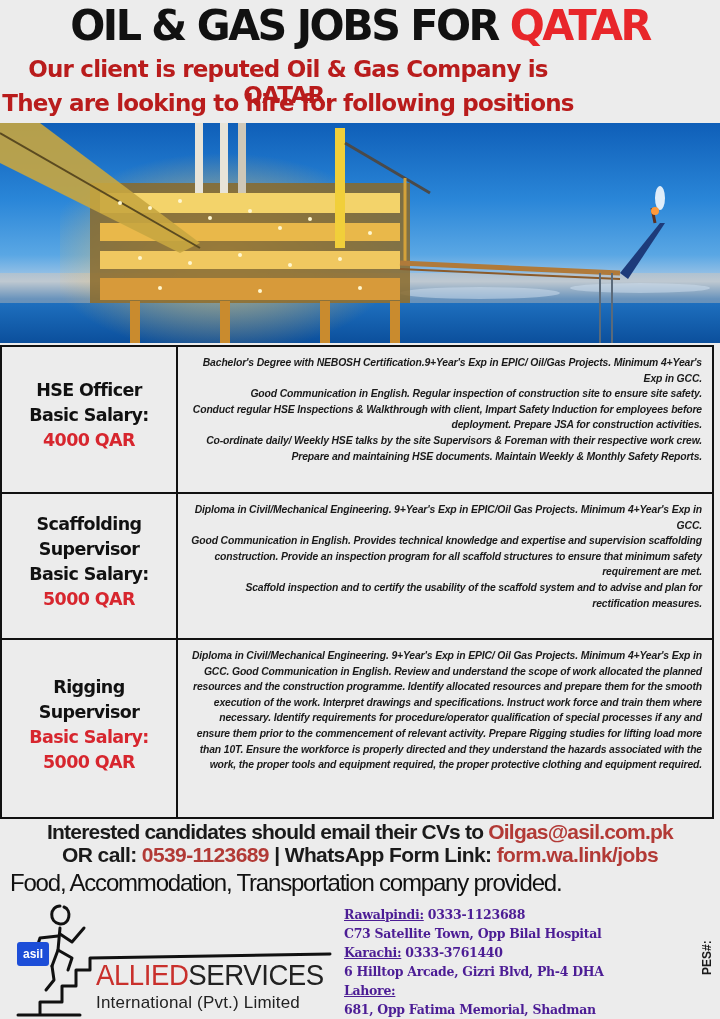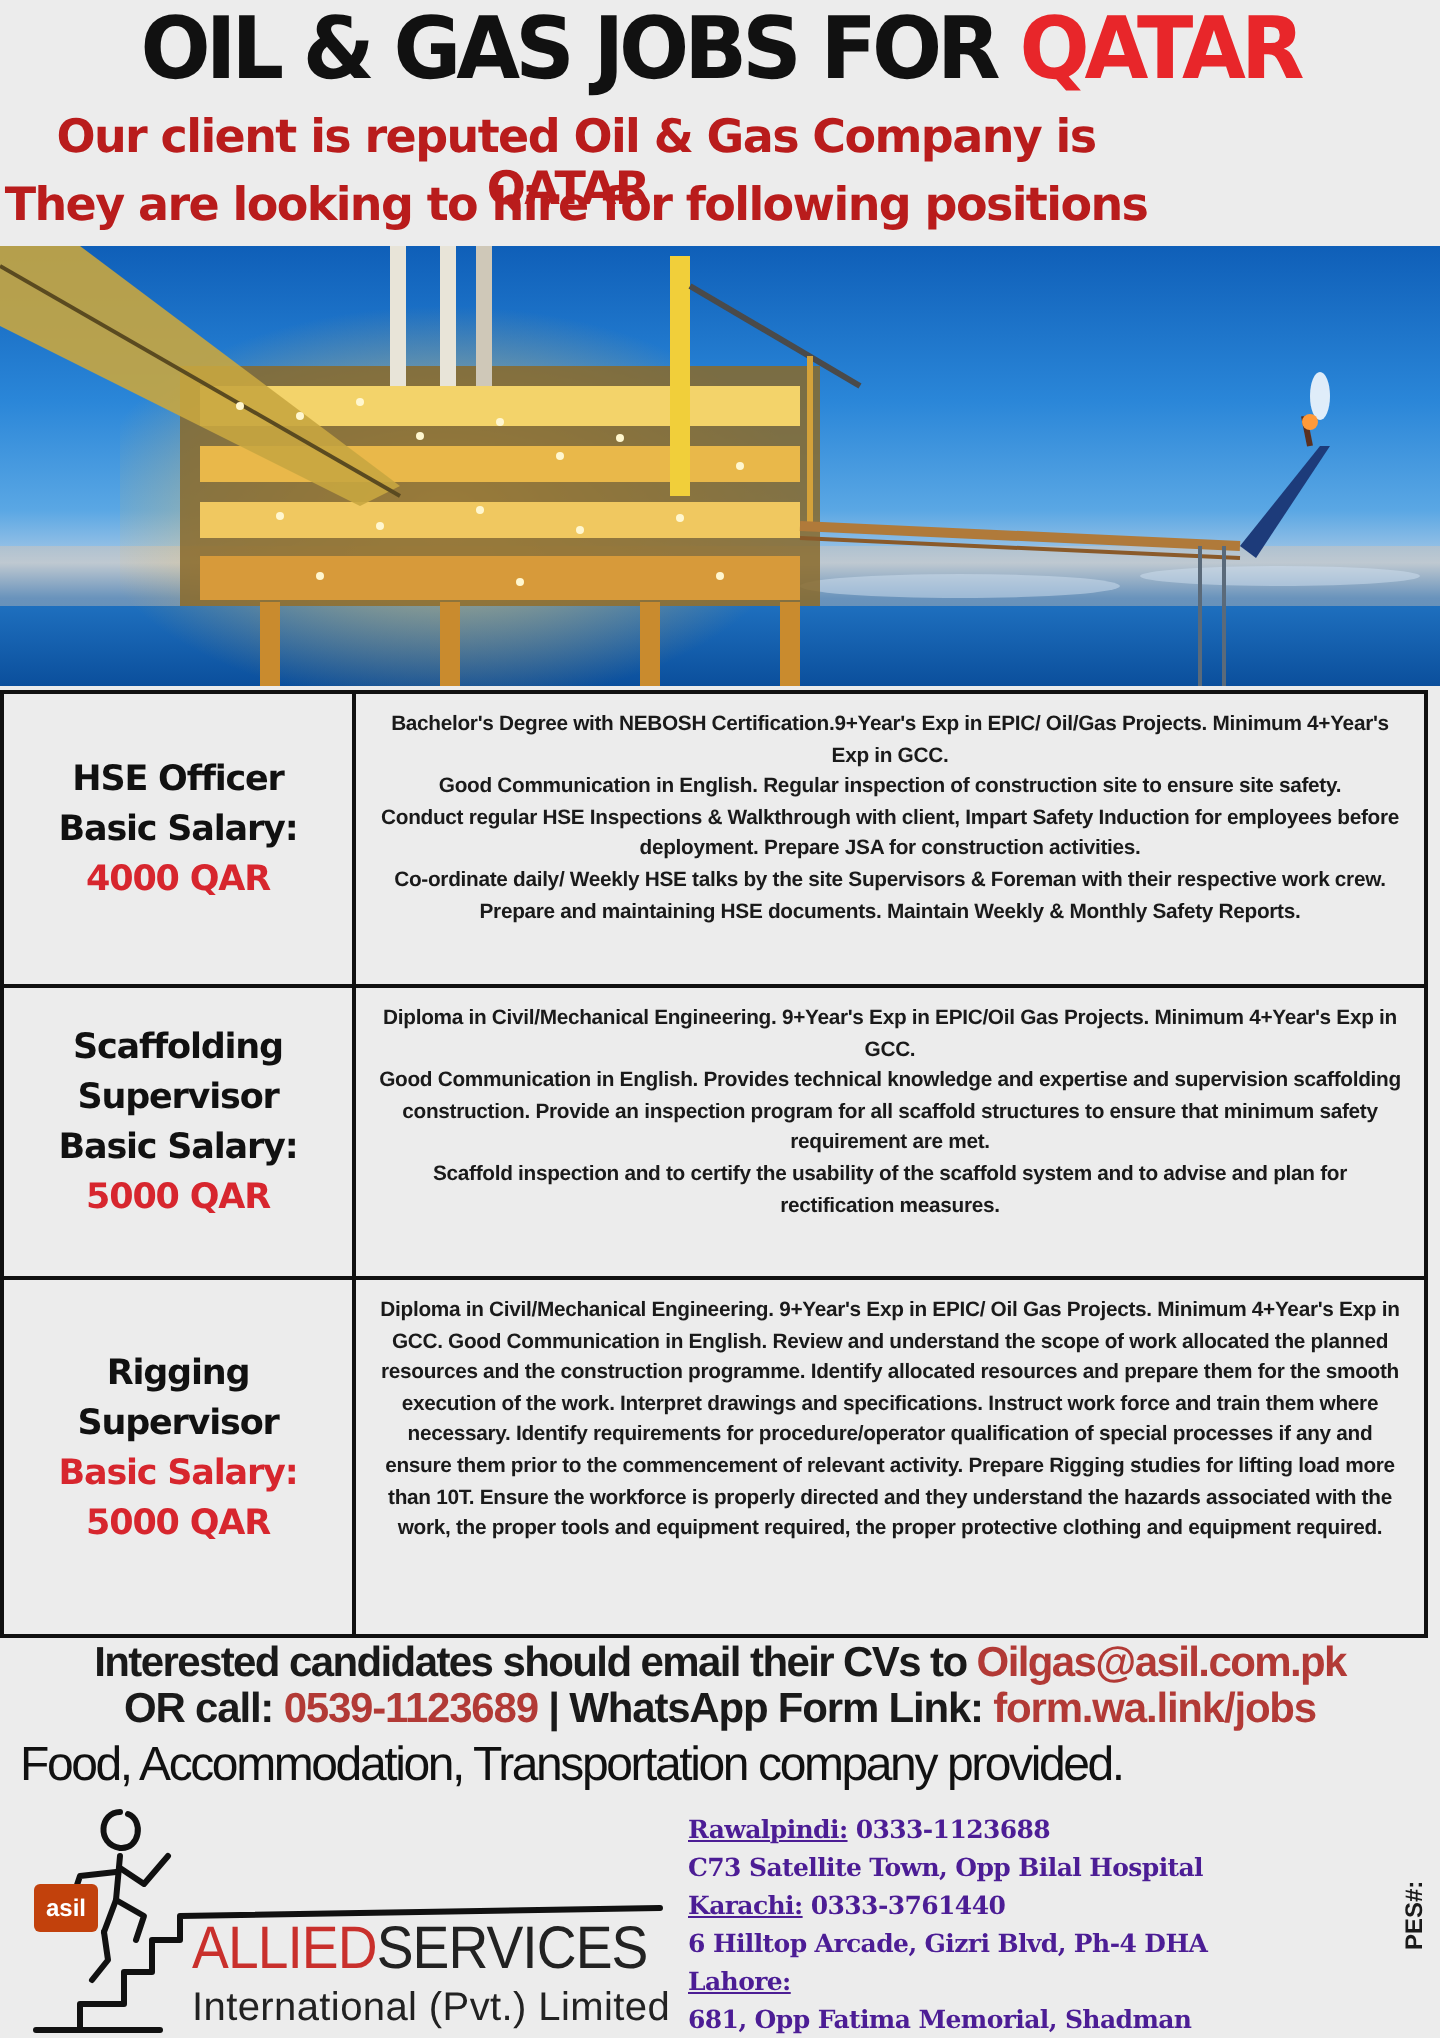--- a/index.html
+++ b/index.html
@@ -40,53 +40,53 @@
   .row.r2 { height: 146px; }
   .row.r3 { height: 177px; }
   .cell-left {
     width: 176px; border-right: 2px solid #111; display: flex; flex-direction: column;
     align-items: center; justify-content: center; text-align: center;
     font-family: "DejaVu Sans", sans-serif; font-weight: bold; font-size: 17.5px; line-height: 25px;
     letter-spacing: -0.6px; color: #111; padding-bottom: 8px;
   }
   .cell-left .red { color: #d7262e; }
   .cell-right {
-    flex: 1; padding: 8px 10px 0 10px; text-align: center;
+    flex: 1; padding: 8px 10px 0 10px; text-align: right;
     font-family: "Liberation Sans", sans-serif; font-size: 10.4px; line-height: 15.6px;
-    color: #1a1a1a; letter-spacing: -0.15px; font-weight: bold;
+    color: #1a1a1a; letter-spacing: -0.15px; font-weight: bold; font-style: italic;
   }
   .cell-right p { margin: 0; }
 
   
   .contact {
     position: absolute; left: 0; width: 720px; text-align: center;
     font-family: "Liberation Sans", sans-serif; font-weight: bold; color: #1a1a1a;
   }
   .c1 { top: 820px; font-size: 21px; letter-spacing: -0.8px; }
   .c2 { top: 843px; font-size: 21px; letter-spacing: -0.6px; }
   .c1 .red, .c2 .red { color: #b23a36; }
   .c3 { top: 869px; left: 10px; width: auto; text-align: left; font-weight: normal; font-size: 24px; letter-spacing: -1.2px; color: #111; }
 
   
   .logo { position: absolute; left: 10px; top: 898px; width: 330px; height: 121px; }
   .asil-badge {
     position: absolute; left: 7px; top: 44px; width: 32px; height: 24px;
-    background: #c2410c; color: #fff; border-radius: 3px;
+    background: #1d4ed8; color: #fff; border-radius: 3px;
     font-family: "Liberation Sans", sans-serif; font-weight: bold; font-size: 12px;
     display: flex; align-items: center; justify-content: center;
   }
   .logo-allied {
     position: absolute; left: 86px; top: 62px; font-family: "Liberation Sans", sans-serif;
     font-size: 30px; letter-spacing: -0.5px; line-height: 30px; transform: scaleX(0.92); transform-origin: left;
   }
   .logo-allied .a { color: #c9302c; }
   .logo-allied .s { color: #222; }
   .logo-intl {
     position: absolute; left: 86px; top: 95px; font-family: "Liberation Sans", sans-serif;
-    font-size: 20px; color: #222; letter-spacing: 0.2px;
+    font-size: 17px; color: #222; letter-spacing: 0.2px;
   }
 
   
   .addr {
     position: absolute; left: 344px; top: 905px; font-family: "DejaVu Serif", serif;
     font-weight: bold; font-size: 12.5px; line-height: 19.1px; color: #4c1d95; letter-spacing: -0.3px;
   }
   .addr .city { text-decoration: underline; }
   .pes {
     position: absolute; left: 700px; top: 975px; transform: rotate(-90deg); transform-origin: left top;

